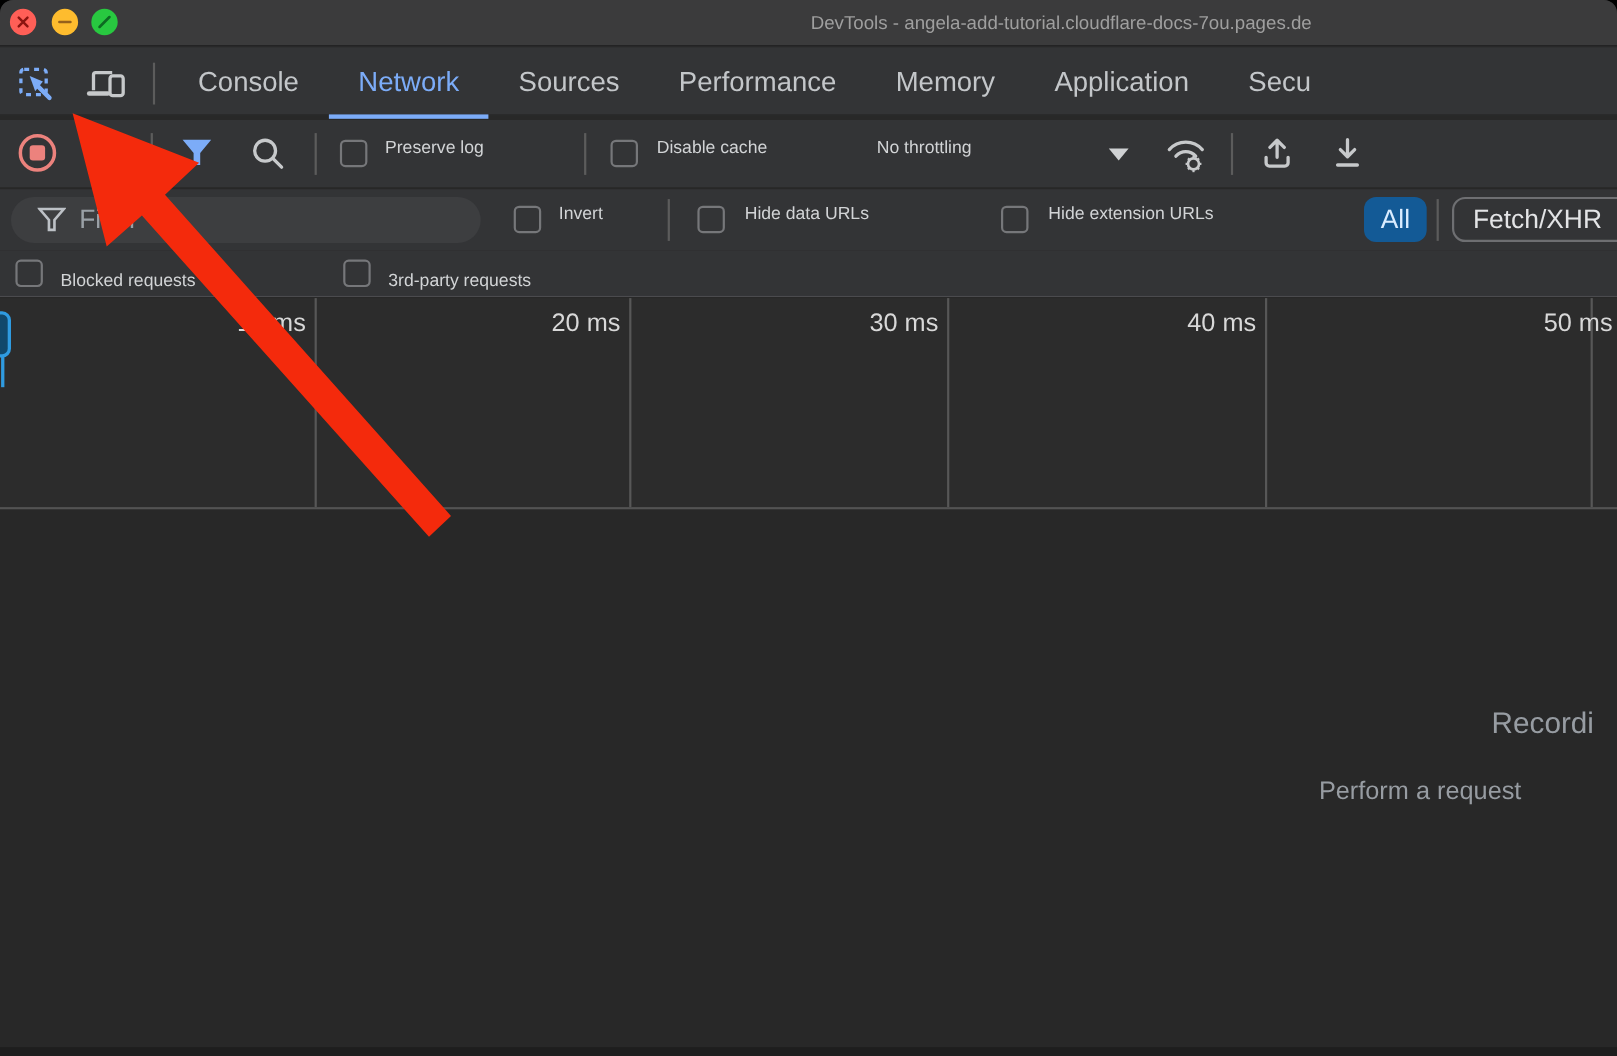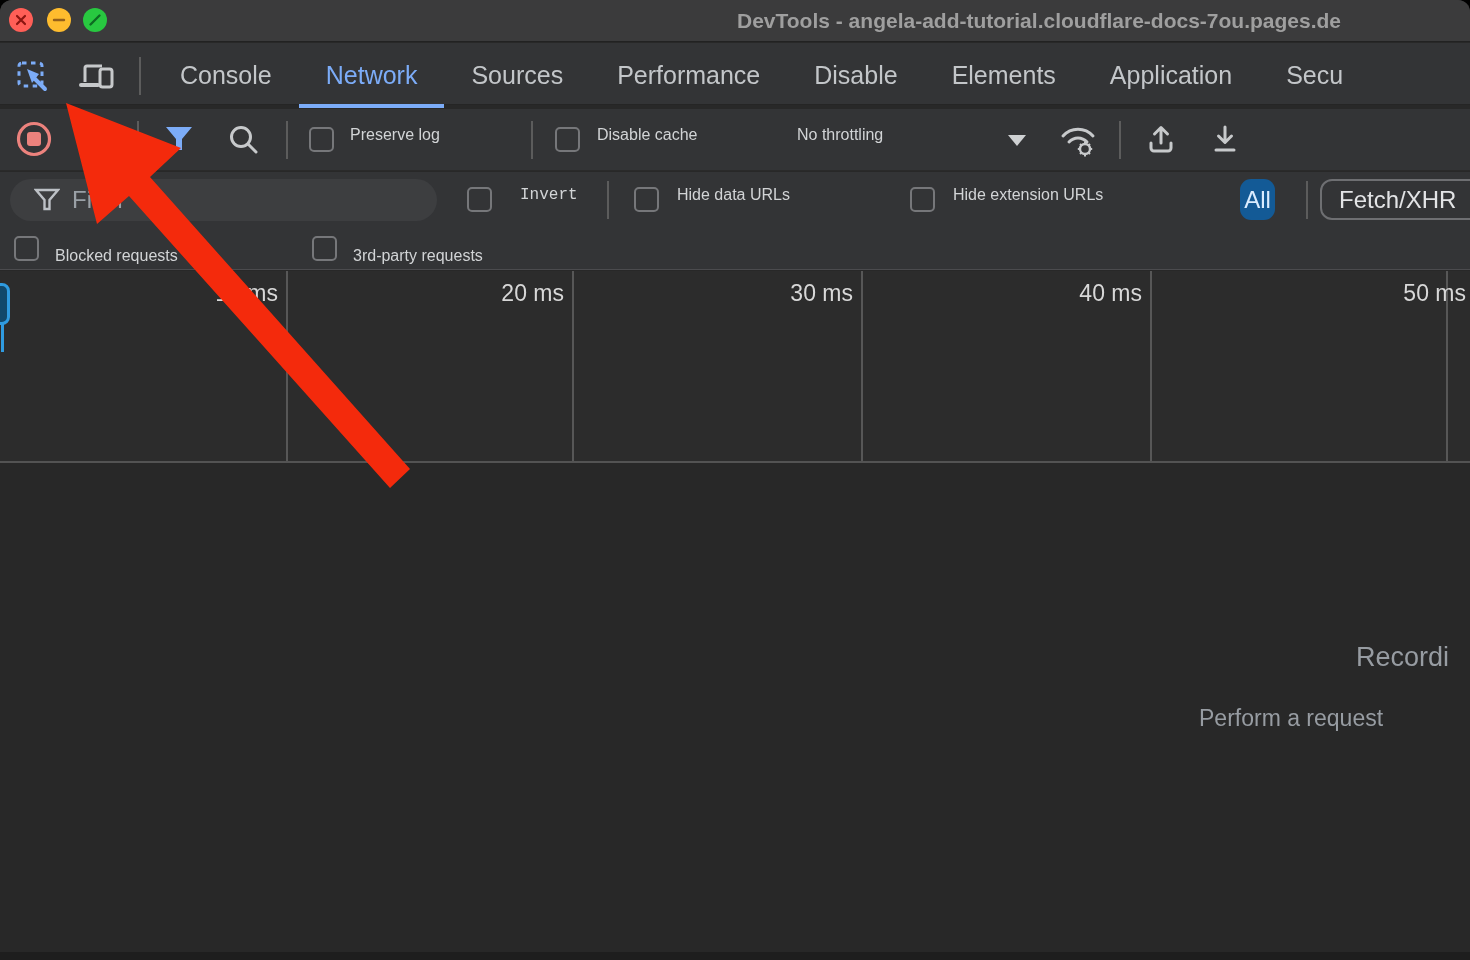--- a/index.html
+++ b/index.html
@@ -10,21 +10,21 @@
 
   
   .titlebar { position:absolute; left:0; top:0; width:1470px; height:42px;
               background:#3b3b3c; border-bottom:1px solid #222; }
   .traffic { position:absolute; top:8px; width:24px; height:24px; border-radius:50%; }
   .traffic svg { position:absolute; left:0; top:0; }
   .tl-close { left:9px;  background:#ff5f57; }
   .tl-min   { left:47px; background:#febc2e; }
   .tl-zoom  { left:83px; background:#28c840; }
   .win-title { position:absolute; left:737px; top:0; height:34px; line-height:42px;
-               font-size:21px; font-weight:700; color:#9f9f9f; white-space:nowrap; }
+               font-size:17px; font-weight:400; color:#9f9f9f; white-space:nowrap; }
 
   
   .tabbar { position:absolute; left:0; top:43px; width:1470px; height:62px;
             background:#333436; border-bottom:1px solid #252525; }
   .icon-btn { position:absolute; top:15px; width:36px; height:36px; display:flex;
               align-items:center; justify-content:center; }
   .inspect-btn { left:14px; }
   .device-btn  { left:78px; }
   .v-div { position:absolute; width:2px; background:#5c5c5c; }
   .tabbar .v-div { left:139px; top:14px; height:38px; }
@@ -49,21 +49,21 @@
 
   
   .filter-pill { position:absolute; left:10px; top:7px; width:427px; height:42px;
                  background:#3d3e40; border-radius:21px; display:flex; align-items:center; }
   .filter-pill svg { margin-left:24px; }
   .filter-input { flex:1; margin-left:12px; margin-right:16px; background:transparent;
                   border:none; outline:none; font-size:24px; color:#d2d4d6;
                   font-family:"Liberation Sans",sans-serif; }
   .filter-input::placeholder { color:#9aa0a6; opacity:1; }
 
-  .all-btn { position:absolute; left:1240px; top:7px; width:35px; height:41px;
+  .all-btn { position:absolute; left:1240px; top:7px; width:57px; height:41px;
              background:#135a96; border-radius:11px; text-align:center; line-height:41px;
              font-size:24px; font-weight:500; color:#d9ecff; }
   .fetch-btn { position:absolute; left:1320px; top:7px; width:178px; height:41px;
                border:2px solid #6e6f72; border-radius:12px; line-height:38px;
                padding-left:17px; font-size:24px; color:#e3e4e6; white-space:nowrap; }
 
   
   .caret { position:absolute; left:1008px; top:26px; width:0; height:0;
            border-left:9px solid transparent; border-right:9px solid transparent;
            border-top:11px solid #cfd1d3; }
@@ -134,22 +134,21 @@
         <path d="M3 27 H20" stroke="#c7c9cb" stroke-width="4" stroke-linecap="round"></path>
         <rect x="22" y="11" width="12" height="18" rx="2.5" fill="#333436" stroke="#c7c9cb" stroke-width="3"></rect>
       </svg>
     </div>
     <div class="v-div"></div>
     <div class="tabs">
       <div class="tab">Console</div>
       <div class="tab active">Network</div>
       <div class="tab">Sources</div>
       <div class="tab">Performance</div>
-      <div class="tab">Disable</div>
-      <div class="tab">Elements</div>
+      <div class="tab">Memory</div>
       <div class="tab">Application</div>
       <div class="tab">Secu</div>
     </div>
   </div>
 
   <div class="row row1">
     <div class="abs" style="left:15px; top:11px;">
       <svg width="38" height="38">
         <circle cx="19" cy="19" r="15.5" fill="none" stroke="#ec827d" stroke-width="3.2"></circle>
         <rect x="12" y="12" width="14" height="14" rx="3" fill="#ec827d"></rect>
@@ -214,21 +213,21 @@
   </div>
 
   <div class="row row2">
     <div class="filter-pill">
       <svg width="26" height="24">
         <polygon points="2,2 24,2 15.5,12 15.5,21 10.5,21 10.5,12" fill="none" stroke="#bdc1c6" stroke-width="2.4"></polygon>
       </svg>
       <input class="filter-input" type="text" placeholder="Filter" style="">
     </div>
     <div class="checkbox" style="left:467px; top:15px;"></div>
-    <div class="abs lbl" style="left:520px; top:14px;font-family:Liberation Mono, monospace;">Invert</div>
+    <div class="abs lbl" style="left:508px; top:14px;">Invert</div>
     <div class="v-div" style="left:607px; top:9px;"></div>
     <div class="checkbox" style="left:634px; top:15px;"></div>
     <div class="abs lbl" style="left:677px; top:14px;">Hide data URLs</div>
     <div class="checkbox" style="left:910px; top:15px;"></div>
     <div class="abs lbl" style="left:953px; top:14px;">Hide extension URLs</div>
     <div class="all-btn">All</div>
     <div class="v-div" style="left:1306px; top:9px;"></div>
     <div class="fetch-btn">Fetch/XHR</div>
   </div>
 

